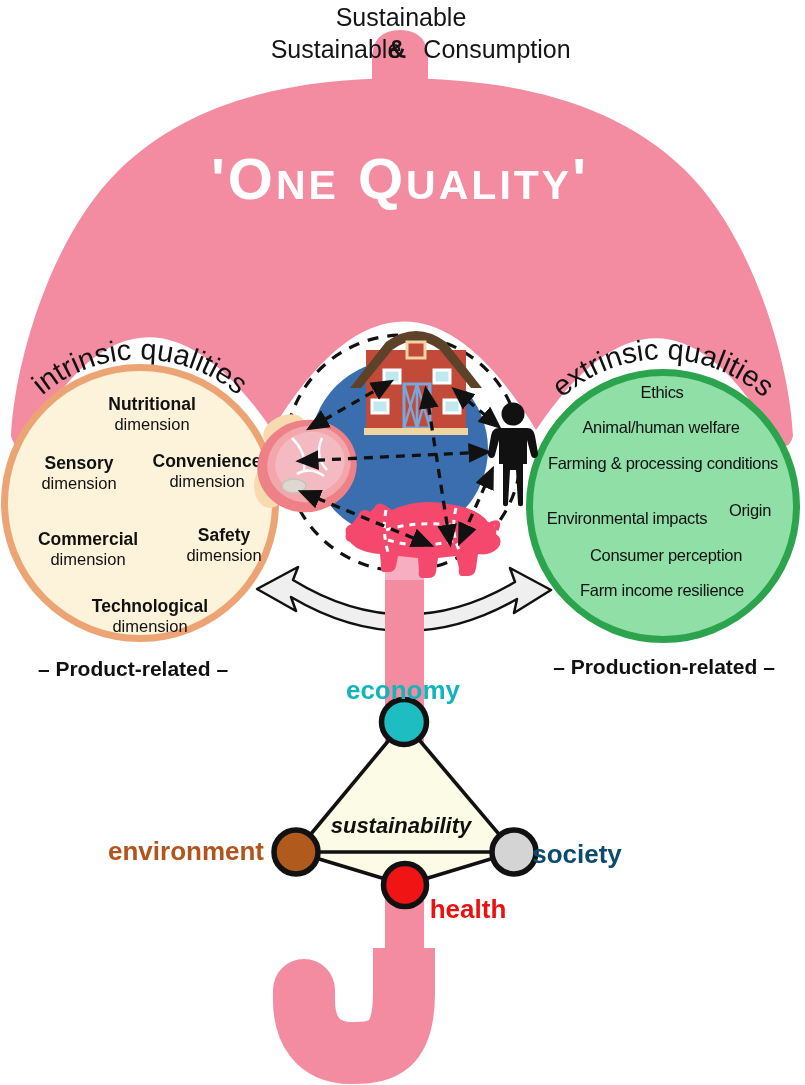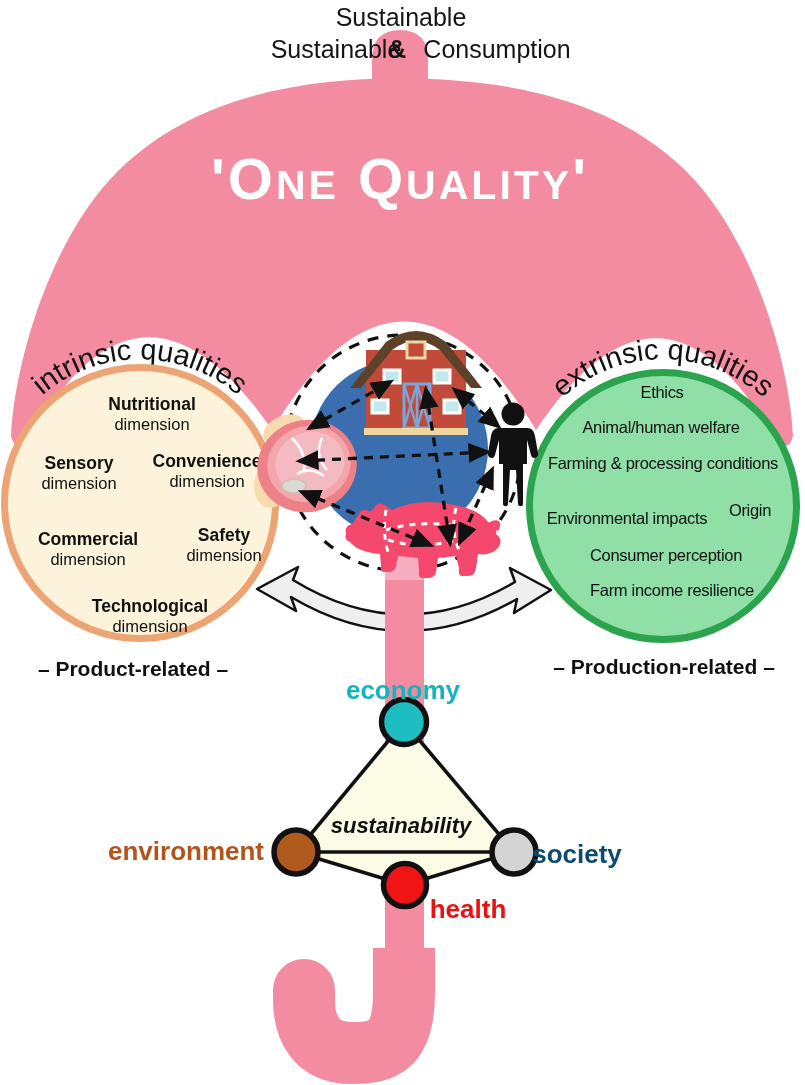--- a/index.html
+++ b/index.html
@@ -93,21 +93,21 @@
   </div>
   <div class="abs ctr caption" style="left:133px;top:669px;">– Product-related –</div>
 
   <div class="qcircle extrinsic-circle"></div>
   <div class="abs ctr ext-item" style="left:662px;top:392px;">Ethics</div>
   <div class="abs ctr ext-item" style="left:661px;top:427px;">Animal/human welfare</div>
   <div class="abs ctr ext-item" style="left:663px;top:463px;">Farming &amp; processing conditions</div>
   <div class="abs ctr ext-item" style="left:627px;top:518px;">Environmental impacts</div>
   <div class="abs ctr ext-item" style="left:750px;top:510px;">Origin</div>
   <div class="abs ctr ext-item" style="left:666px;top:555px;">Consumer perception</div>
-  <div class="abs ctr ext-item" style="left:662px;top:590px;margin-left:10px;">Farm income resilience</div>
+  <div class="abs ctr ext-item" style="left:662px;top:590px;">Farm income resilience</div>
   <div class="abs ctr caption" style="left:664px;top:667px;">– Production-related –</div>
 
   <svg class="layer">
     <defs>
       <marker id="ah" markerWidth="7" markerHeight="7" refX="5.6" refY="3" orient="auto-start-reverse">
         <path d="M0,0 L7,3 L0,6 Z" fill="#111"></path>
       </marker>
     </defs>
 
     <circle cx="403" cy="453" r="118" fill="none" stroke="#111" stroke-width="3.2" stroke-dasharray="11 9"></circle>

